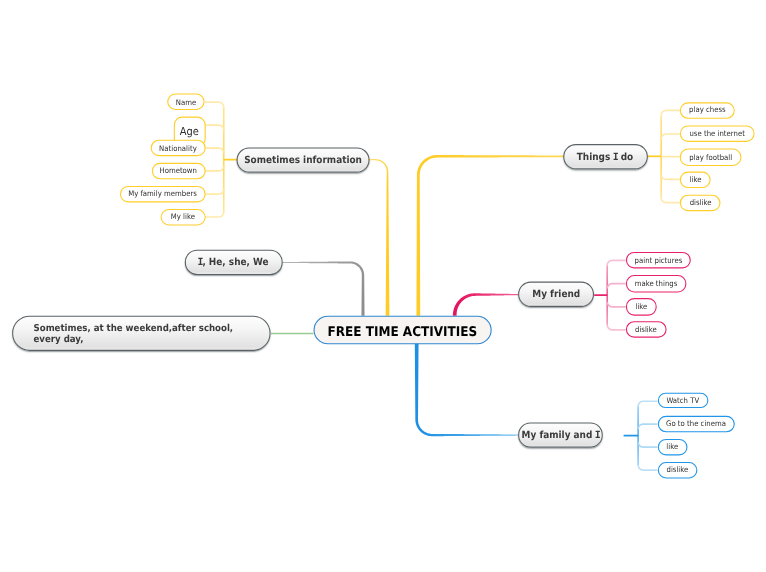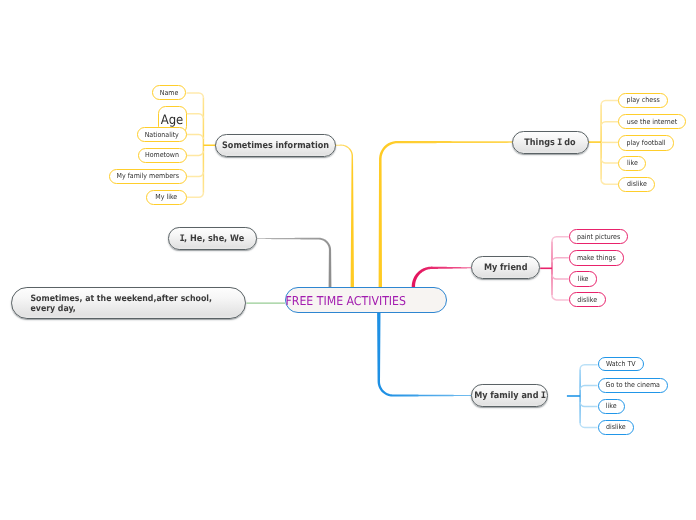--- a/index.html
+++ b/index.html
@@ -16,23 +16,23 @@
         border:1.5px solid #5A6265;
         background:linear-gradient(to bottom,#fdfdfd 0%,#f6f6f6 34%,#ececec 62%,#e2e2e2 90%,#e8e8e8 100%);
         box-shadow:0 1.1px 1.4px -0.2px rgba(60,70,75,.55);
         color:#3b3b3b;font-weight:bold;white-space:pre;text-align:center;}
   .node span{display:block;line-height:1.25;position:relative;top:1.3px;}
   .serif-i{font-family:"DejaVu Sans Mono",monospace;font-style:normal;
            font-weight:bold;letter-spacing:-0.5px;margin:0 -0.5px;}
 
   
   .center{position:absolute;box-sizing:border-box;
-        display:flex;align-items:center;
+        display:flex;align-items:center;justify-content:center;
         border:1.6px solid #2E86D1;background:#F7F4F2;
-        color:#a21caf;font-weight:normal;letter-spacing:0px;white-space:nowrap;}
+        color:#000000;font-weight:bold;letter-spacing:0px;white-space:nowrap;}
   .center span{position:relative;top:1px;}
 
   
   .leaf{position:absolute;box-sizing:border-box;
         display:flex;align-items:center;justify-content:center;
         background:#ffffff;border-width:1.5px;border-style:solid;
         color:#2e2e2e;white-space:nowrap;}
   .leaf span{position:relative;top:0;text-align:center;}
 </style>
 </head>
@@ -199,21 +199,21 @@
 <div class="node" style="left: 215px; top: 133.5px; width: 121px; height: 23.5px; border-radius: 11.75px; font-size: 9px;"><span>Sometimes information</span></div>
     <div class="node" style="left: 511.5px; top: 130.6px; width: 77px; height: 23px; border-radius: 11.5px; font-size: 9px;"><span>Things <i class="serif-i">I</i> do</span></div>
     <div class="node" style="left: 471.2px; top: 256.3px; width: 69px; height: 23px; border-radius: 11.5px; font-size: 9px;"><span>My friend</span></div>
     <div class="node" style="left: 471.2px; top: 384.3px; width: 77px; height: 22.4px; border-radius: 11.2px; font-size: 9px;"><span>My family and <i class="serif-i">I</i></span></div>
     <div class="node" style="left: 167.6px; top: 227.4px; width: 89px; height: 22.4px; border-radius: 11.2px; font-size: 9px;"><span><i class="serif-i">I</i>, He, she, We</span></div>
     <div class="node" style="left: 11.2px; top: 287px; width: 235px; height: 31.8px; border-radius: 15.9px; font-size: 8.7px; justify-content: flex-start; text-align: left; padding-left: 18.3px;"><span style="top: 1.3px; line-height: 1.15;">Sometimes, at the weekend,after school,
 every day,</span></div>
     <div class="leaf" style="left: 151.7px; top: 85.3px; width: 34.8px; height: 15.2px; border-radius: 7.6px; border-color: rgb(255, 206, 43); font-size: 7px;">
       <span>Name</span>
     </div>
-    <div class="leaf" style="left: 157.5px; top: 106.2px; width: 29px; height: 28px; border-radius: 7.6px; border-color: rgb(255, 206, 43); font-size: 13px;">
+    <div class="leaf" style="left: 157.5px; top: 106.2px; width: 29px; height: 28px; border-radius: 7.6px; border-color: rgb(255, 206, 43); font-size: 10px;">
       <span>Age</span>
     </div>
     <div class="leaf" style="left: 137px; top: 127px; width: 49.5px; height: 15.2px; border-radius: 7.6px; border-color: rgb(255, 206, 43); font-size: 7px;">
       <span>Nationality</span>
     </div>
     <div class="leaf" style="left: 137.5px; top: 147.8px; width: 49px; height: 15.2px; border-radius: 7.6px; border-color: rgb(255, 206, 43); font-size: 7px;">
       <span>Hometown</span>
     </div>
     <div class="leaf" style="left: 109px; top: 168.9px; width: 77.5px; height: 15.2px; border-radius: 7.6px; border-color: rgb(255, 206, 43); font-size: 7px;">
       <span>My family members</span>

